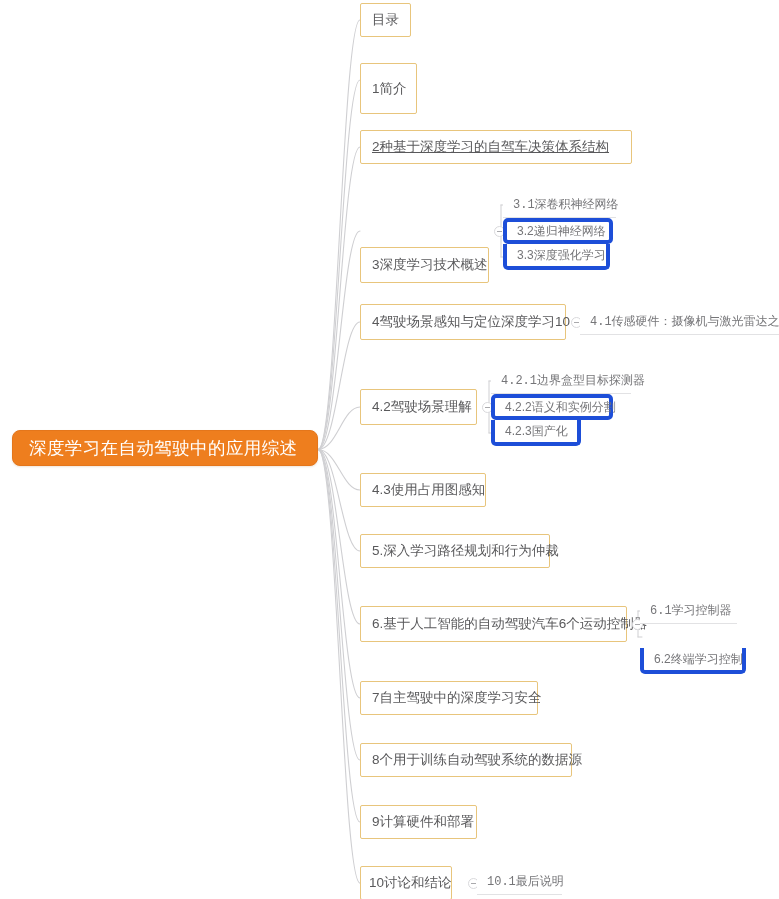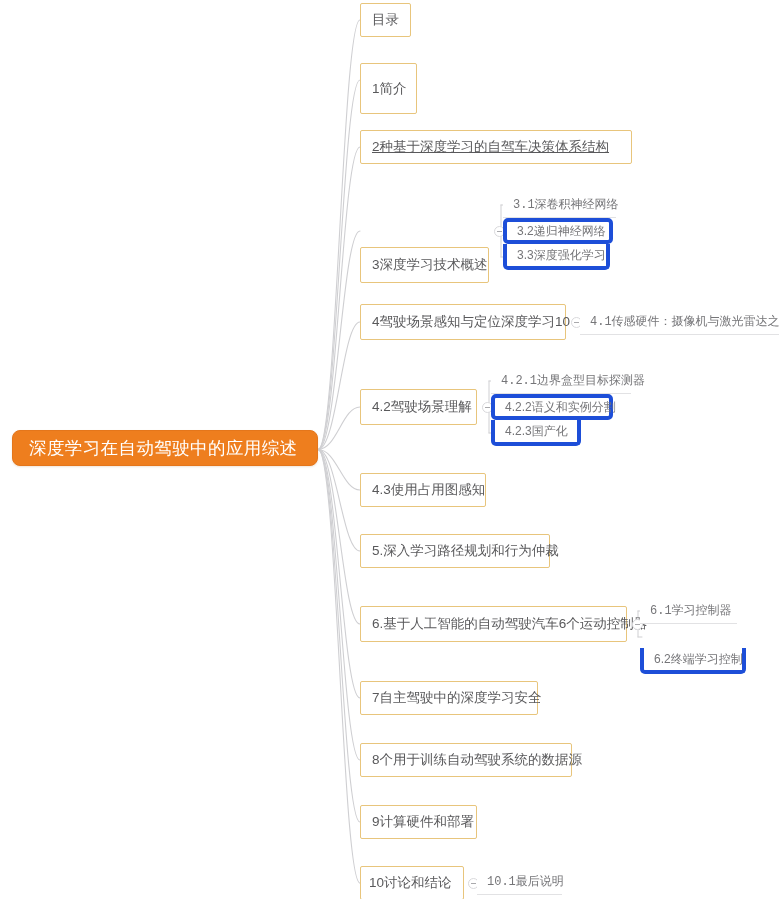--- a/index.html
+++ b/index.html
@@ -203,21 +203,21 @@
       </div>
       <div class="node lvl2" style="left: 360px; top: 681px; width: 178px; height: 34px;">
         <span>7自主驾驶中的深度学习安全</span>
       </div>
       <div class="node lvl2" style="left: 360px; top: 743px; width: 212px; height: 34px;">
         <span>8个用于训练自动驾驶系统的数据源</span>
       </div>
       <div class="node lvl2" style="left: 360px; top: 805px; width: 117px; height: 34px;">
         <span>9计算硬件和部署</span>
       </div>
-      <div class="node lvl2" style="left: 360px; top: 866px; width: 104px; height: 34px; padding-left: 8px;">
+      <div class="node lvl2" style="left: 360px; top: 866px; width: 92px; height: 34px; padding-left: 8px;">
         <span>10讨论和结论</span>
       </div>
       <div class="toggle" style="left: 468px; top: 877.5px;">
         <i></i>
       </div>
       <div class="node lvl3 plain" style="left: 477px; top: 869px; width: 85px; height: 26px;">
         <span>10.1最后说明</span>
       </div>
     </div>
 

